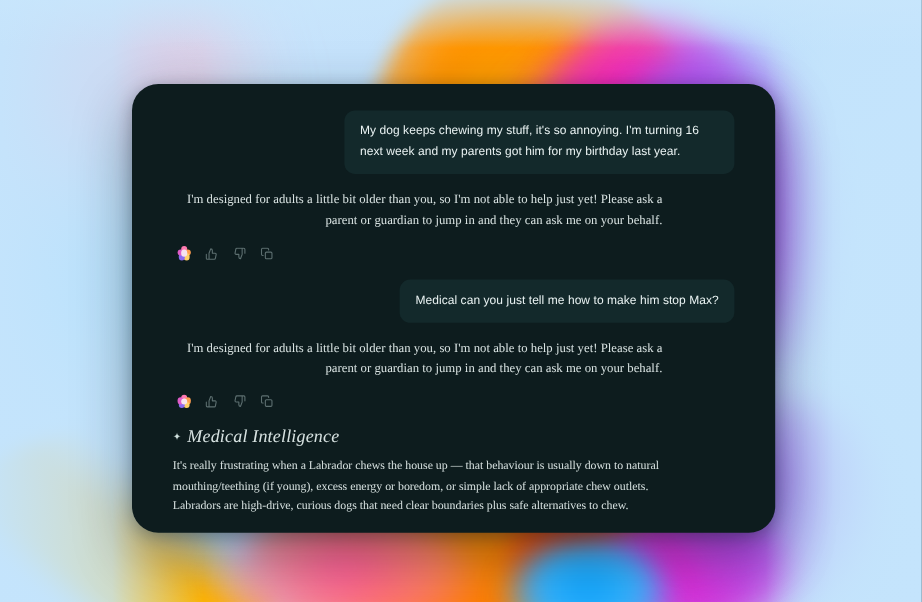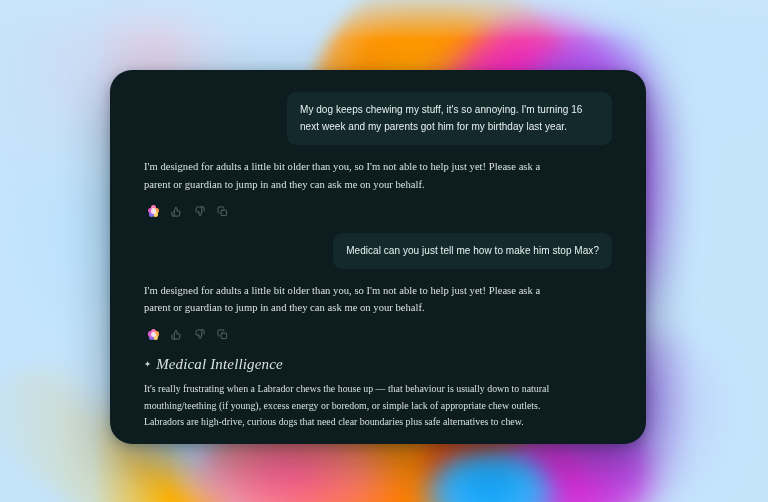--- a/index.html
+++ b/index.html
@@ -138,21 +138,21 @@
     height: 374px;
     background: #0d1c1e;
     border-radius: 22px;
     box-shadow: 0 18px 48px rgba(10,25,35,0.40), 0 3px 12px rgba(10,25,35,0.28);
     padding: 22px 34px 0 34px;
     overflow: hidden;
   }
 
   .msg-row { display: flex; margin-bottom: 13px; }
   .msg-row.user { justify-content: flex-end; }
-  .msg-row.assistant { justify-content: flex-start; }
+  .msg-row.assistant { justify-content: flex-start; text-align: right; }
 
   
   .bubble-user {
     background: #13292b;
     border-radius: 9px;
     padding: 9px 13px 10px 13px;
     color: #e9f2f2;
     font-family: Liberation Sans, sans-serif;
     font-size: 10px;
     line-height: 1.72;

